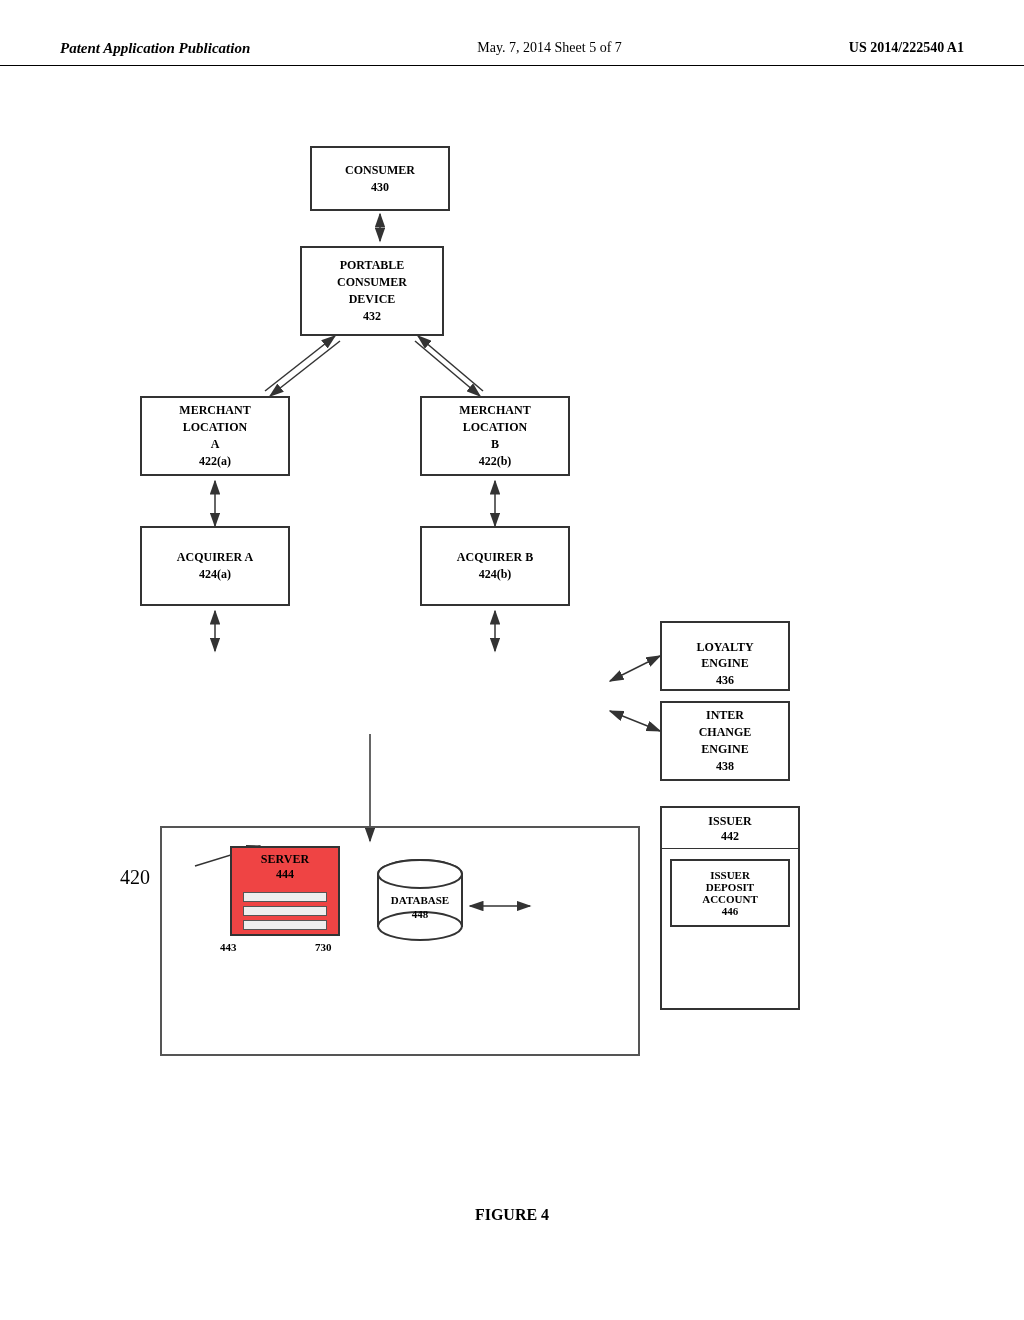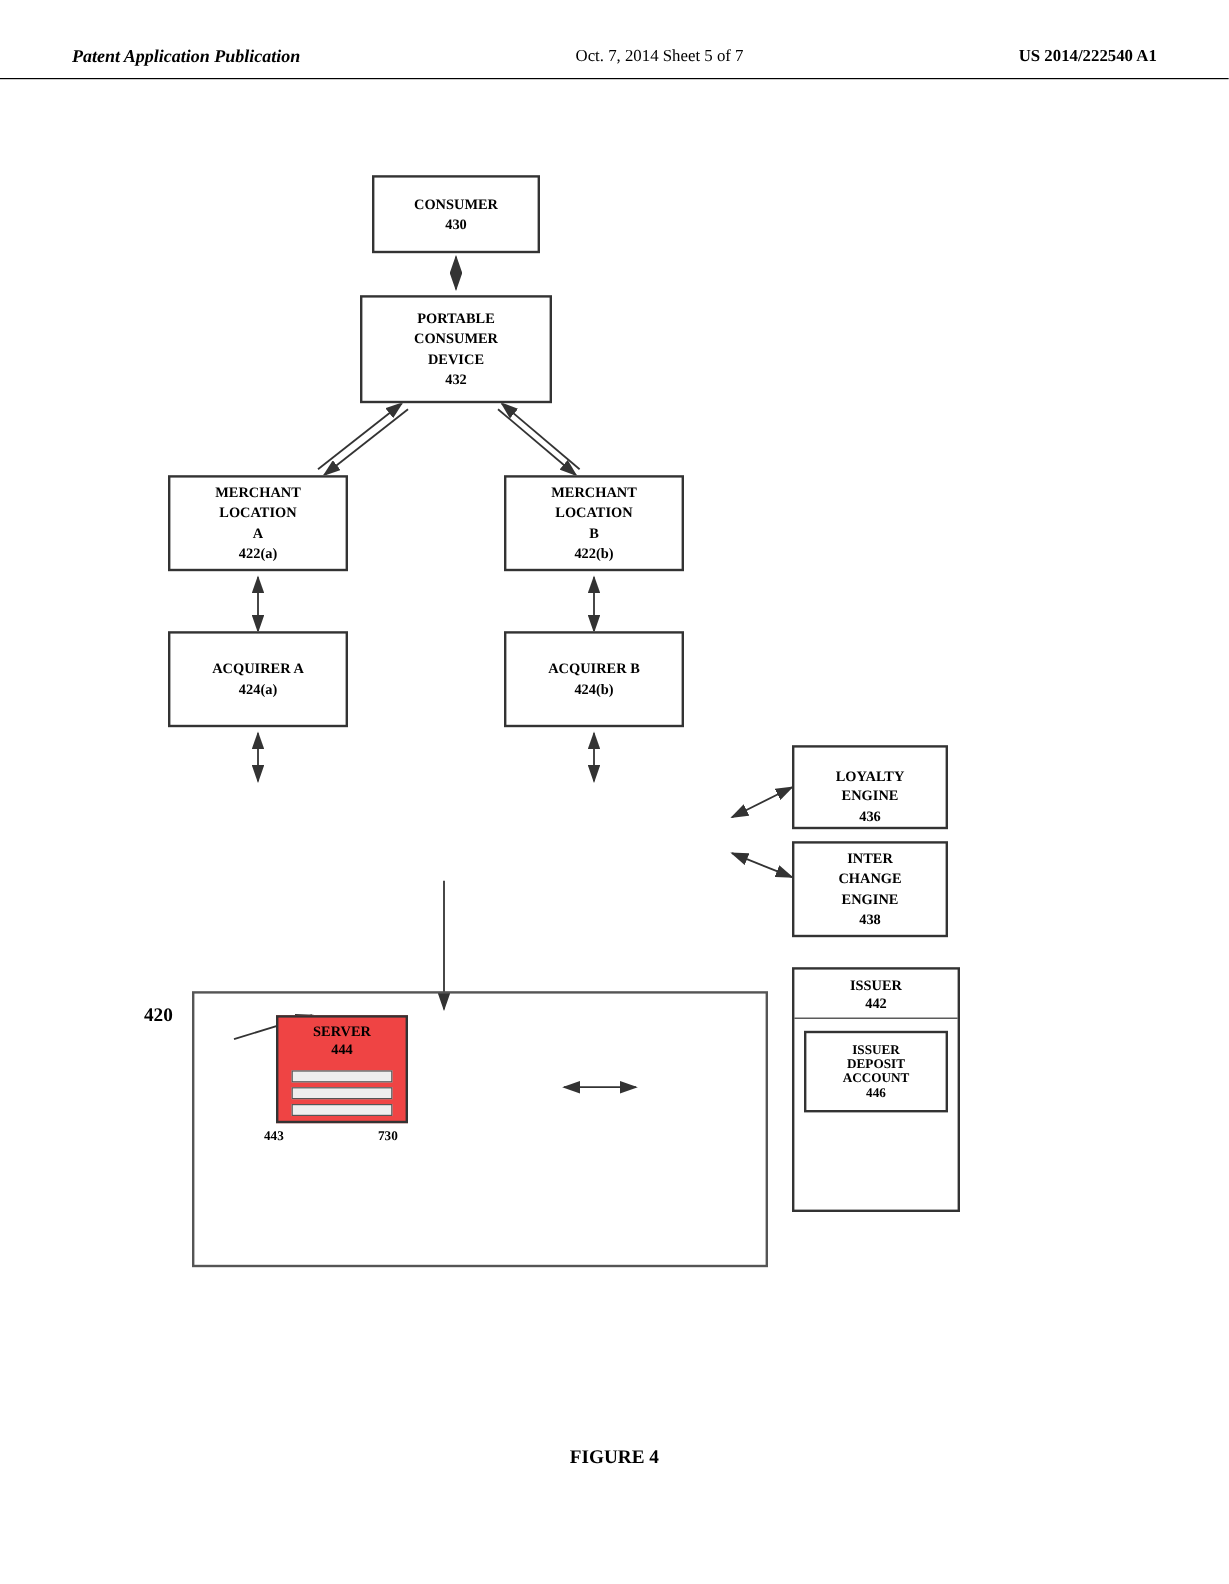--- a/index.html
+++ b/index.html
@@ -72,21 +72,21 @@
       width: 100%;
       height: 100%;
       pointer-events: none;
     }
   </style>
 </head>
 <body>
 
 <div class="page-header">
   <div class="header-left">Patent Application Publication</div>
-  <div class="header-center">Oct. 7, 2014   Sheet 5 of 7</div>
+  <div class="header-center">May. 7, 2014   Sheet 5 of 7</div>
   <div class="header-right">US 2014/222540 A1</div>
 </div>
 
 <div class="diagram-area">
 
   <svg class="arrows-svg" xmlns="http://www.w3.org/2000/svg">
     <defs>
       <marker id="arrowhead" markerWidth="10" markerHeight="7" refX="9" refY="3.5" orient="auto">
         <polygon points="0 0, 10 3.5, 0 7" fill="#333"></polygon>
       </marker>
@@ -121,21 +121,21 @@
 
     <line x1="470" y1="840" x2="530" y2="840" stroke="#333" stroke-width="1.5" marker-end="url(#arrowhead)" marker-start="url(#arrowhead-up)"></line>
 
     <line x1="195" y1="800" x2="260" y2="780" stroke="#333" stroke-width="1.5" marker-end="url(#arrowhead)"></line>
   </svg>
 
   <div class="box" style="left:310px; top:80px; width:140px; height:65px;">
     <span>CONSUMER<br>430</span>
   </div>
 
-  <div class="box" style="left:300px; top:180px; width:160px; height:90px;">
+  <div class="box" style="left:300px; top:180px; width:144px; height:90px;">
     <span>PORTABLE<br>CONSUMER<br>DEVICE<br>432</span>
   </div>
 
   <div class="box" style="left:140px; top:330px; width:150px; height:80px;">
     <span>MERCHANT<br>LOCATION<br>A<br>422(a)</span>
   </div>
 
   <div class="box" style="left:420px; top:330px; width:150px; height:80px;">
     <span>MERCHANT<br>LOCATION<br>B<br>422(b)</span>
   </div>
@@ -152,35 +152,47 @@
   <div class="box" style="left:660px; top:555px; width:130px; height:70px;align-items:flex-end;">
     <span>LOYALTY<br>ENGINE<br>436</span>
   </div>
 
   <div class="box" style="left:660px; top:635px; width:130px; height:80px;">
     <span>INTER<br>CHANGE<br>ENGINE<br>438</span>
   </div>
 
   <div style="position:absolute; left:160px; top:760px; width:480px; height:230px; border:2px solid #555; background:transparent;"></div>
 
-  <div style="position:absolute; left:120px; top:772px; font-size:16px; font-weight:bold;">420</div>
+  <div style="position:absolute; left:120px; top:800px; font-size:20px; font-weight:normal;">420</div>
 
   <div style="position:absolute; left:230px; top:780px; width:110px; height:90px; border:2px solid #333; background:#ef4444; text-align:center; display:flex; flex-direction:column; align-items:center; justify-content:flex-start; padding-top:4px; font-size:12px; font-weight:bold;">
     <span>SERVER<br>444</span>
 
     <div style="margin-top:10px; width:80%; display:flex; flex-direction:column; gap:4px;">
       <div style="height:10px; border:1px solid #555; background:#eee;"></div>
       <div style="height:10px; border:1px solid #555; background:#eee;"></div>
       <div style="height:10px; border:1px solid #555; background:#eee;"></div>
     </div>
   </div>
 
   <div style="position:absolute; left:220px; top:875px; font-size:11px; font-weight:bold;">443</div>
   <div style="position:absolute; left:315px; top:875px; font-size:11px; font-weight:bold;">730</div>
 
+  <div style="position:absolute; left:370px; top:790px; width:100px; height:90px; display:flex; flex-direction:column; align-items:center; justify-content:center;">
+    <svg width="100" height="90" viewBox="0 0 100 90" xmlns="http://www.w3.org/2000/svg">
+      <ellipse cx="50" cy="18" rx="42" ry="14" fill="#fff" stroke="#333" stroke-width="2"></ellipse>
+      <rect x="8" y="18" width="84" height="52" fill="#fff" stroke="#333" stroke-width="2" stroke-top="none"></rect>
+      <line x1="8" y1="18" x2="8" y2="70" stroke="#333" stroke-width="2"></line>
+      <line x1="92" y1="18" x2="92" y2="70" stroke="#333" stroke-width="2"></line>
+      <ellipse cx="50" cy="70" rx="42" ry="14" fill="#fff" stroke="#333" stroke-width="2"></ellipse>
+      <ellipse cx="50" cy="18" rx="42" ry="14" fill="#fff" stroke="#333" stroke-width="2"></ellipse>
+      <text x="50" y="48" text-anchor="middle" font-size="11" font-weight="bold" font-family="Times New Roman,serif">DATABASE</text>
+      <text x="50" y="62" text-anchor="middle" font-size="11" font-weight="bold" font-family="Times New Roman,serif">448</text>
+    </svg>
+  </div>
 
   <div style="position:absolute; left:660px; top:740px; width:140px; height:204px; border:2px solid #333; background:#fff;">
 
     <div style="text-align:center; font-size:12px; font-weight:bold; padding:6px 0 4px 0; border-bottom:1px solid #333;">ISSUER<br>442</div>
 
     <div style="margin:10px 8px; border:2px solid #333; text-align:center; padding:8px 4px; font-size:11px; font-weight:bold; background:#fff;">
       ISSUER<br>DEPOSIT<br>ACCOUNT<br>446
     </div>
   </div>
 

